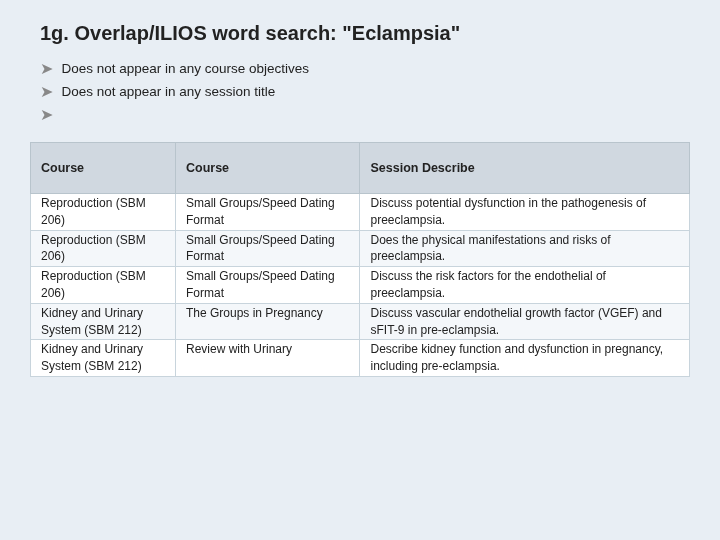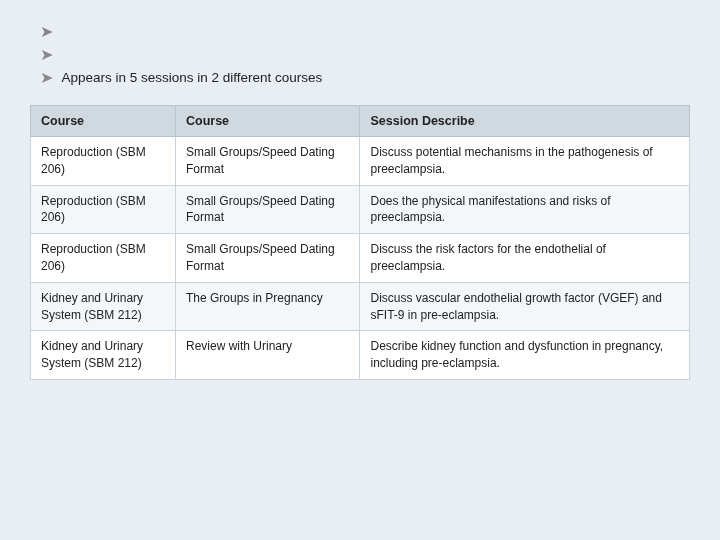--- a/index.html
+++ b/index.html
@@ -60,81 +60,83 @@
       background: #fff;
       font-size: 12px;
     }
 
     thead tr {
       background: #d0d8e0;
     }
 
     thead th {
       text-align: left;
-      padding: 8px 10px;
+      padding: 18px 10px;
       font-weight: bold;
       font-size: 12.5px;
       border: 1px solid #b8c4cc;
     }
 
     tbody tr {
       border: 1px solid #c8d4dc;
     }
 
     tbody tr:nth-child(even) {
       background: #f4f7fa;
     }
 
     tbody tr:nth-child(odd) {
       background: #fff;
     }
 
     tbody td {
-      padding: 7px 10px;
+      padding: 1px 10px;
       vertical-align: top;
       border: 1px solid #c8d4dc;
       line-height: 1.4;
     }
 
     .col-course { width: 22%; }
     .col-session { width: 28%; }
     .col-objective { width: 50%; }
   </style>
 </head>
 <body>
 
 <div class="page">
 
+  <div class="title">1g. Overlap/ILIOS word search: "Eclampsia"</div>
 
   <ul class="bullet-list">
   <li>
         <span class="bullet-icon">➤</span>
+        <span>Does not appear in any course objectives</span>
       </li>
       <li>
         <span class="bullet-icon">➤</span>
+        <span>Does not appear in any session title</span>
       </li>
       <li>
         <span class="bullet-icon">➤</span>
-        <span>Appears in 5 sessions in 2 different courses</span>
       </li>
     </ul>
 
   <table>
     <thead>
       <tr>
         <th class="col-course">Course</th>
         <th class="col-session">Course</th>
         <th class="col-objective">Session Describe</th>
       </tr>
     </thead>
     <tbody id="table-body">
     <tr>
       <td class="col-course">Reproduction (SBM 206)</td>
       <td class="col-session">Small Groups/Speed Dating Format</td>
-      <td class="col-objective">Discuss potential mechanisms in the pathogenesis of preeclampsia.</td>
+      <td class="col-objective">Discuss potential dysfunction in the pathogenesis of preeclampsia.</td>
     </tr>
         <tr>
       <td class="col-course">Reproduction (SBM 206)</td>
       <td class="col-session">Small Groups/Speed Dating Format</td>
       <td class="col-objective">Does the physical manifestations and risks of preeclampsia.</td>
     </tr>
         <tr>
       <td class="col-course">Reproduction (SBM 206)</td>
       <td class="col-session">Small Groups/Speed Dating Format</td>
       <td class="col-objective">Discuss the risk factors for the endothelial of preeclampsia.</td>

